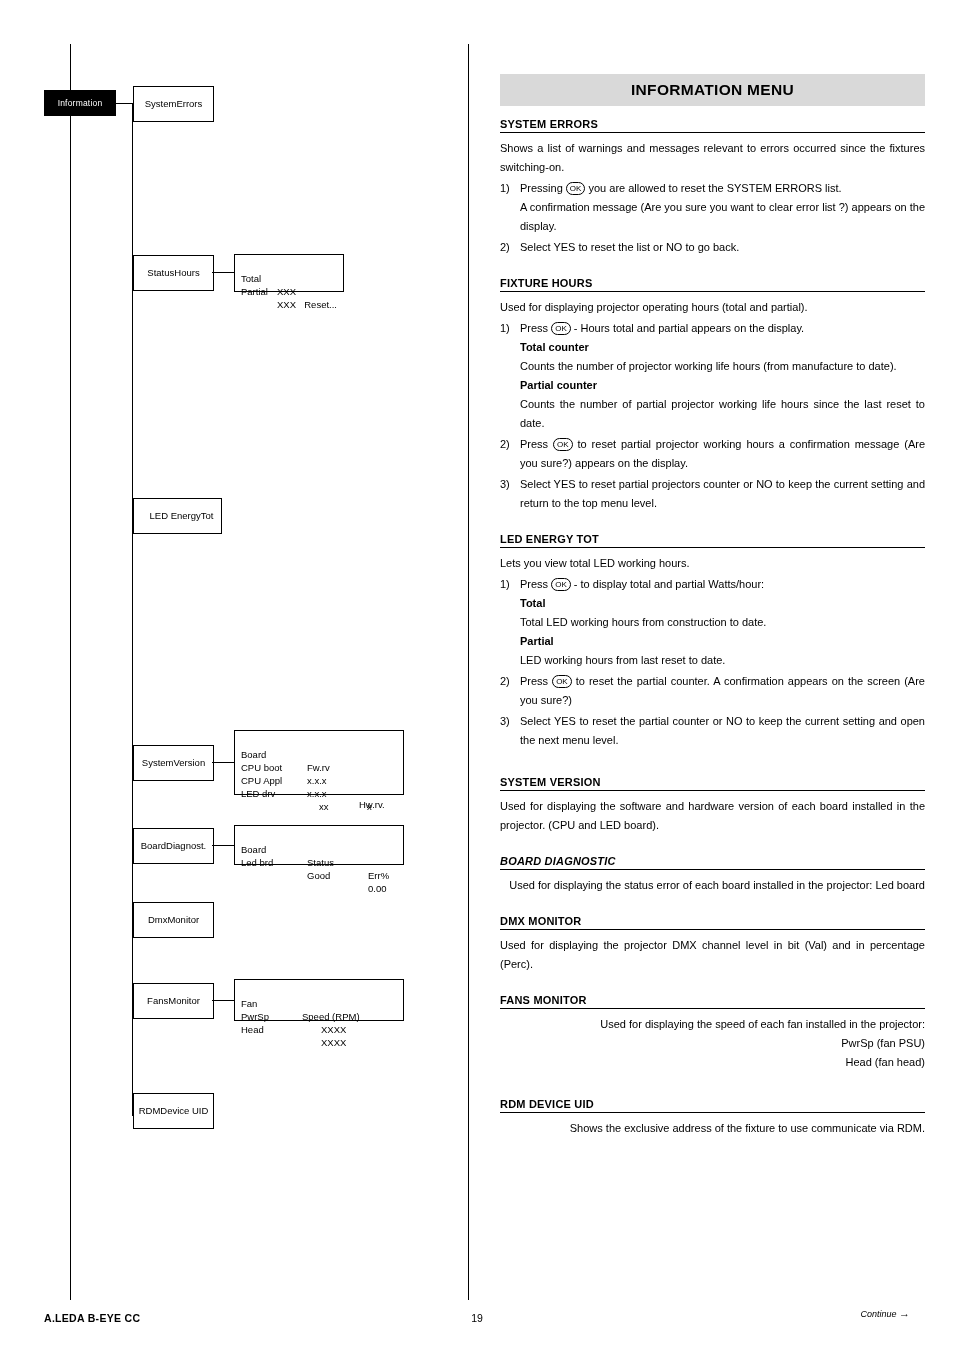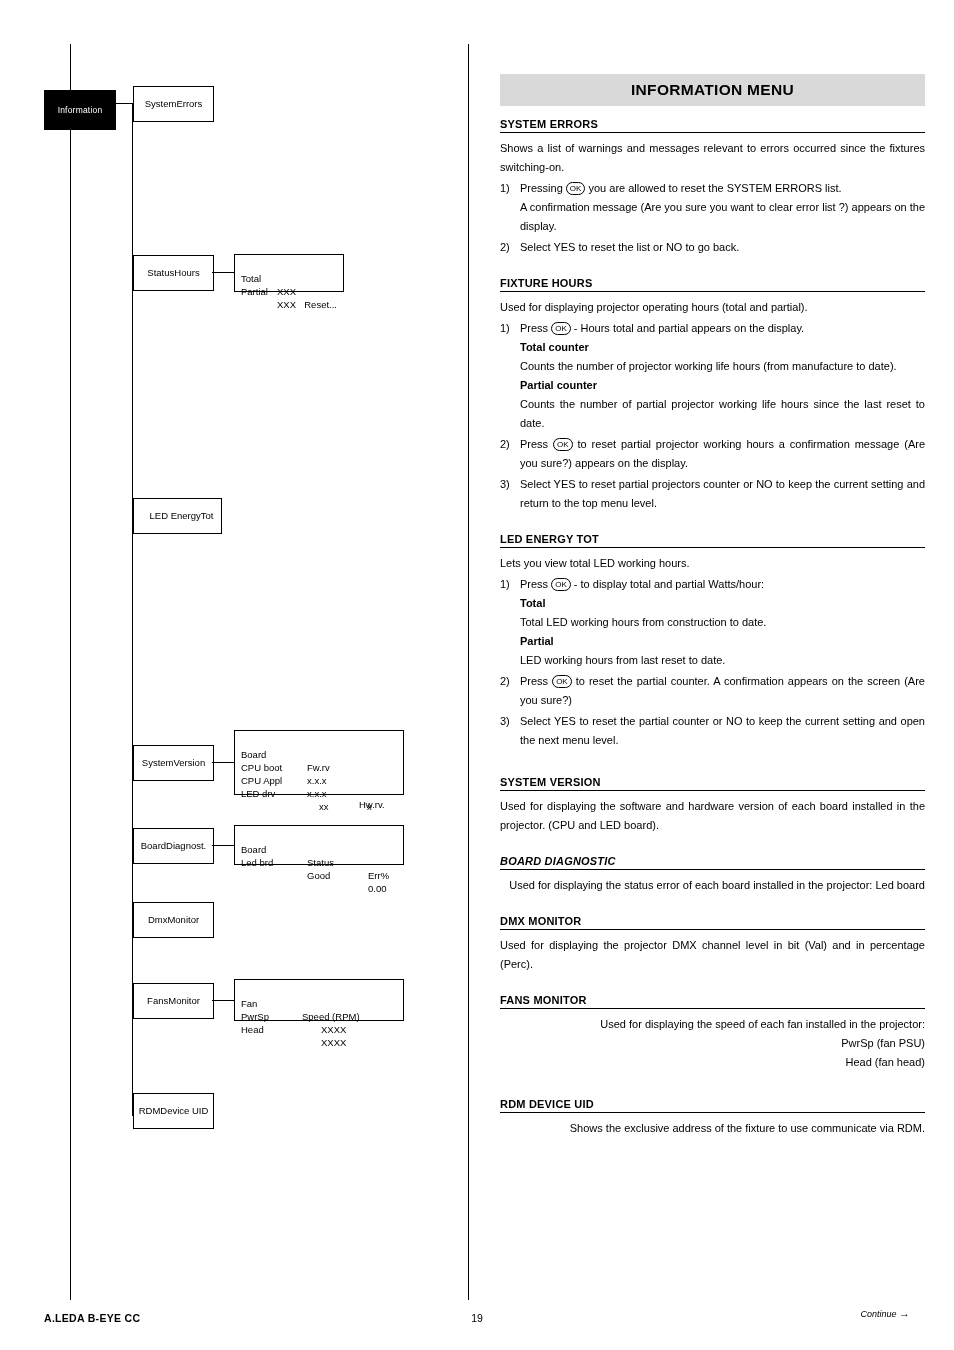--- a/index.html
+++ b/index.html
@@ -167,21 +167,21 @@
 </head>
 <body>
 
 <div class="page">
 
   <div class="vline-left"></div>
   <div class="vline-mid"></div>
 
   <div>
 
-    <div class="blackbox" style="left:44px; top:90px; width:72px; height:40px;text-align:right;">
+    <div class="blackbox" style="left:44px; top:90px; width:72px; height:26px;text-align:right;">
       <span>Information</span>
     </div>
 
     <div class="vlin" style="left:132px; top:103px; height:1013px;"></div>
 
     <div class="hline" style="left:116px; top:103px; width:17px;"></div>
 
     <div class="hline" style="left:132px; top:103px; width:12px;"></div>
     <div class="node" style="left:133px; top:86px; width:79px; height:34px;">
       <span>System</span>

